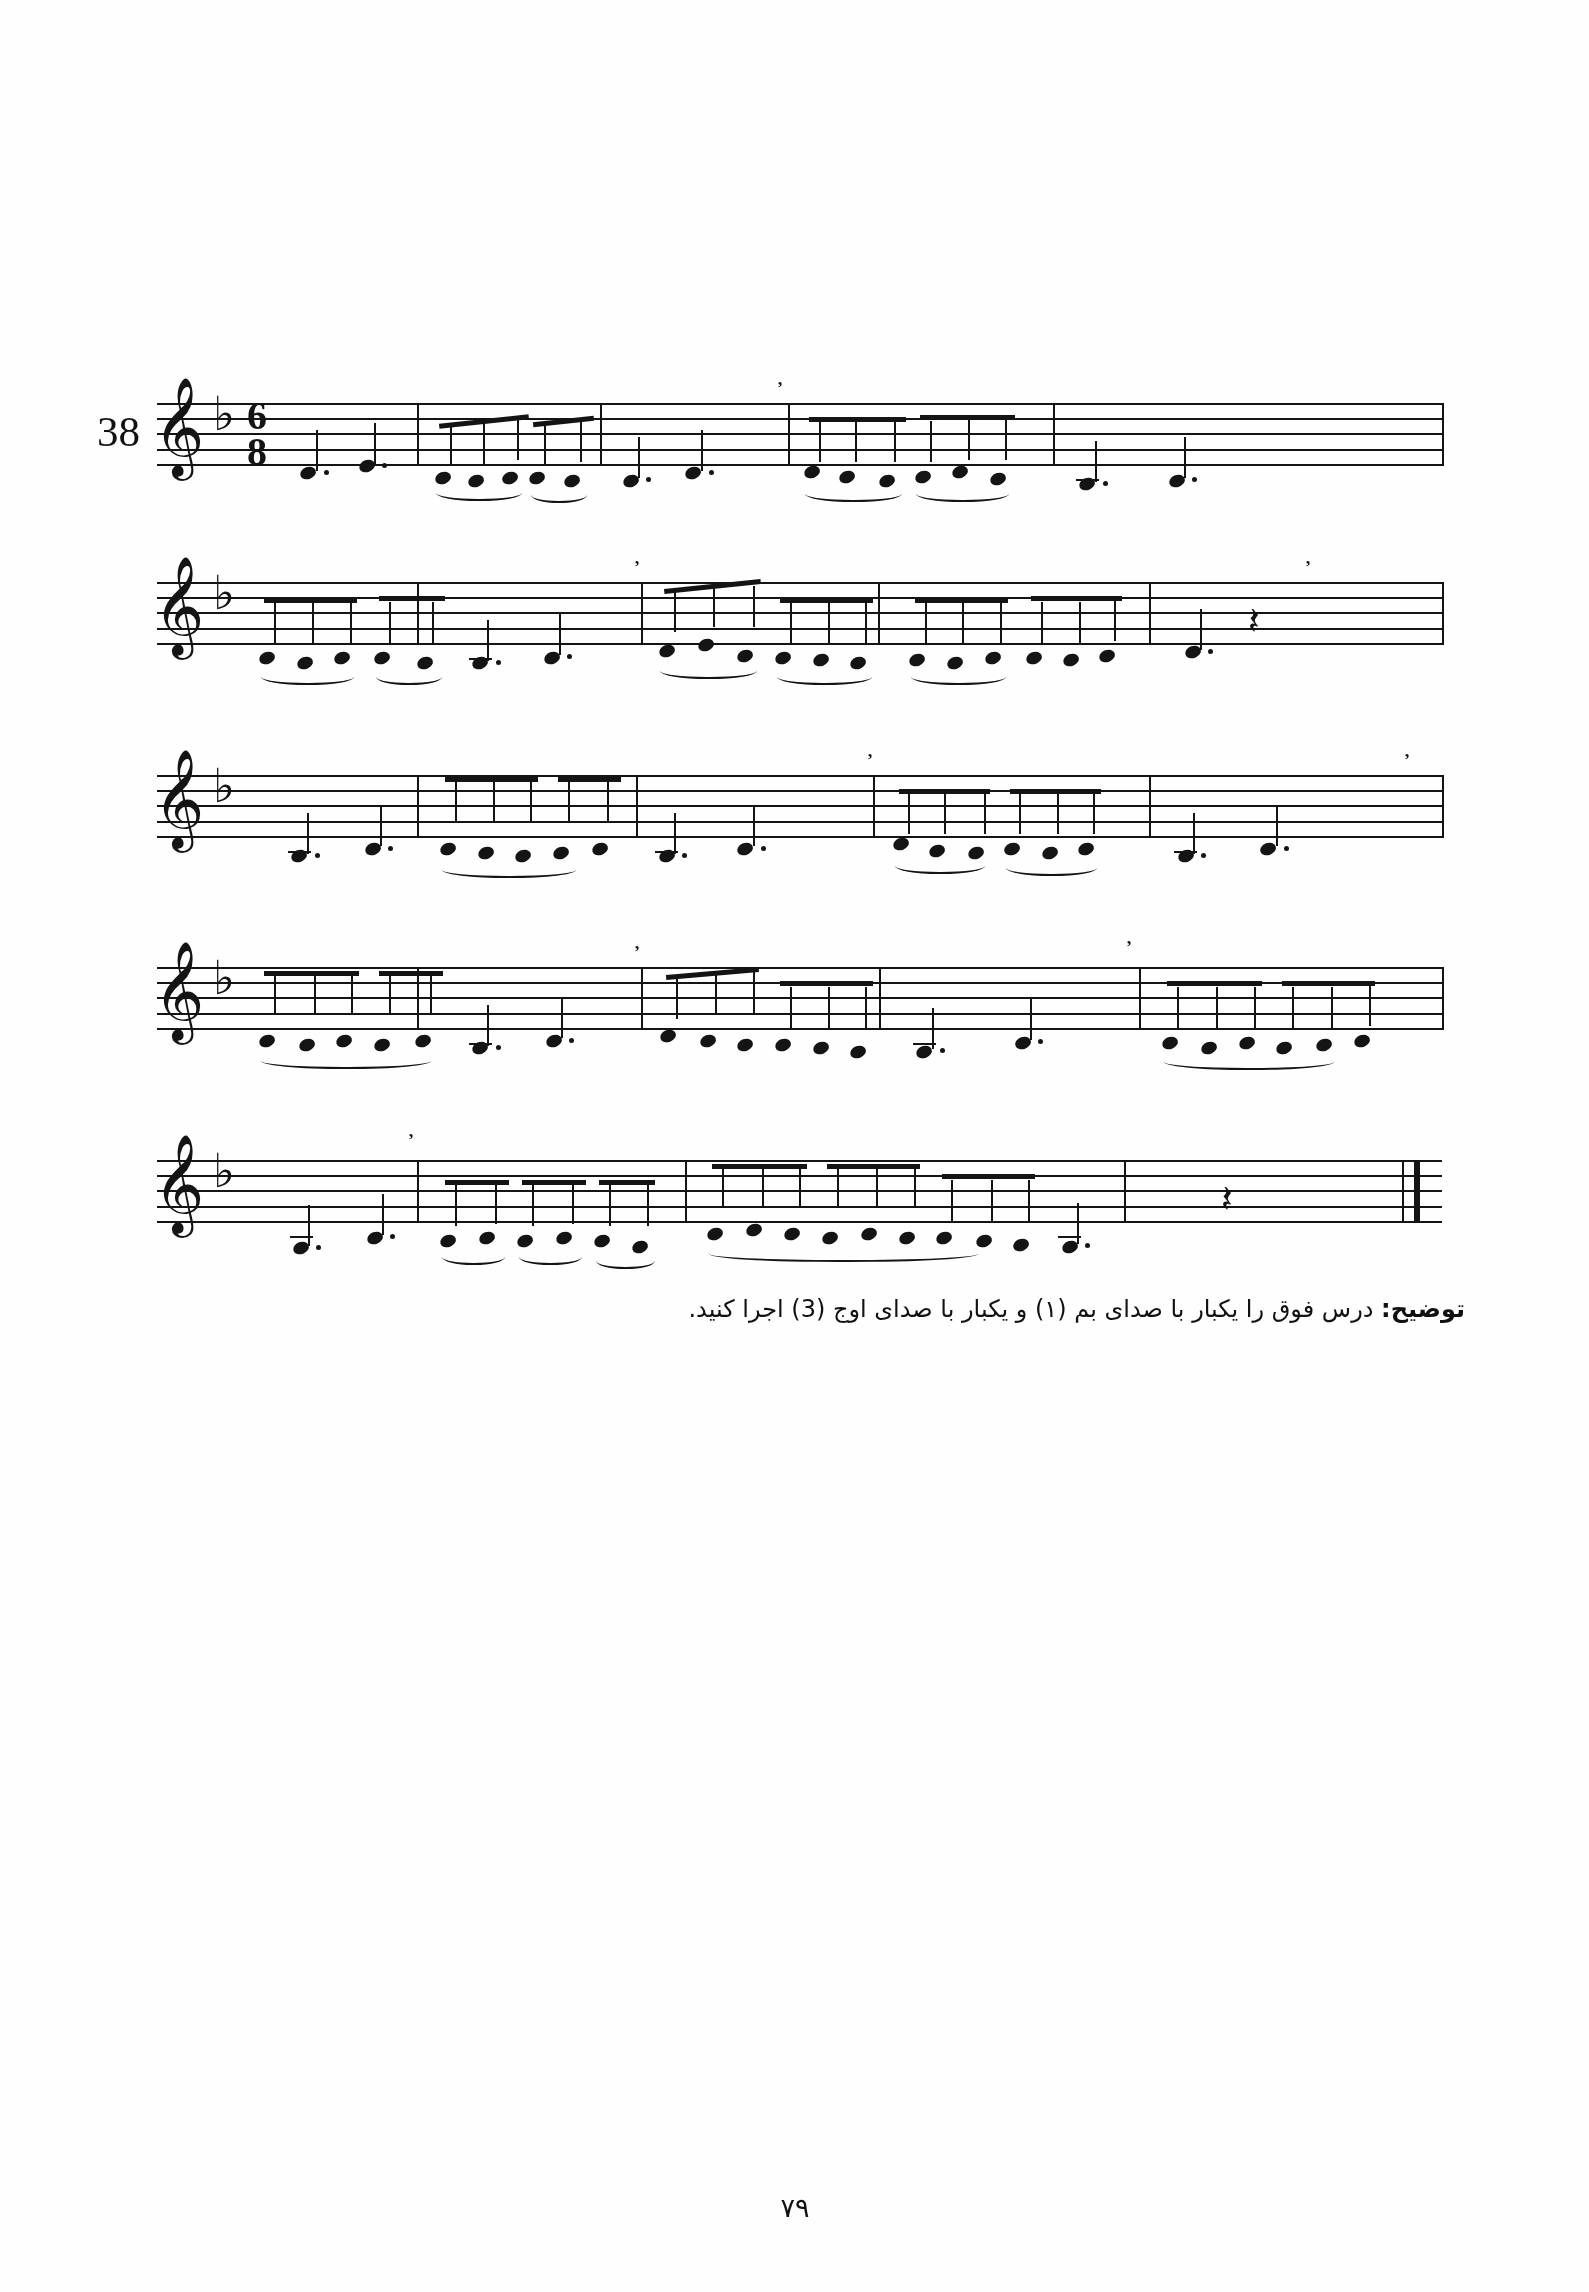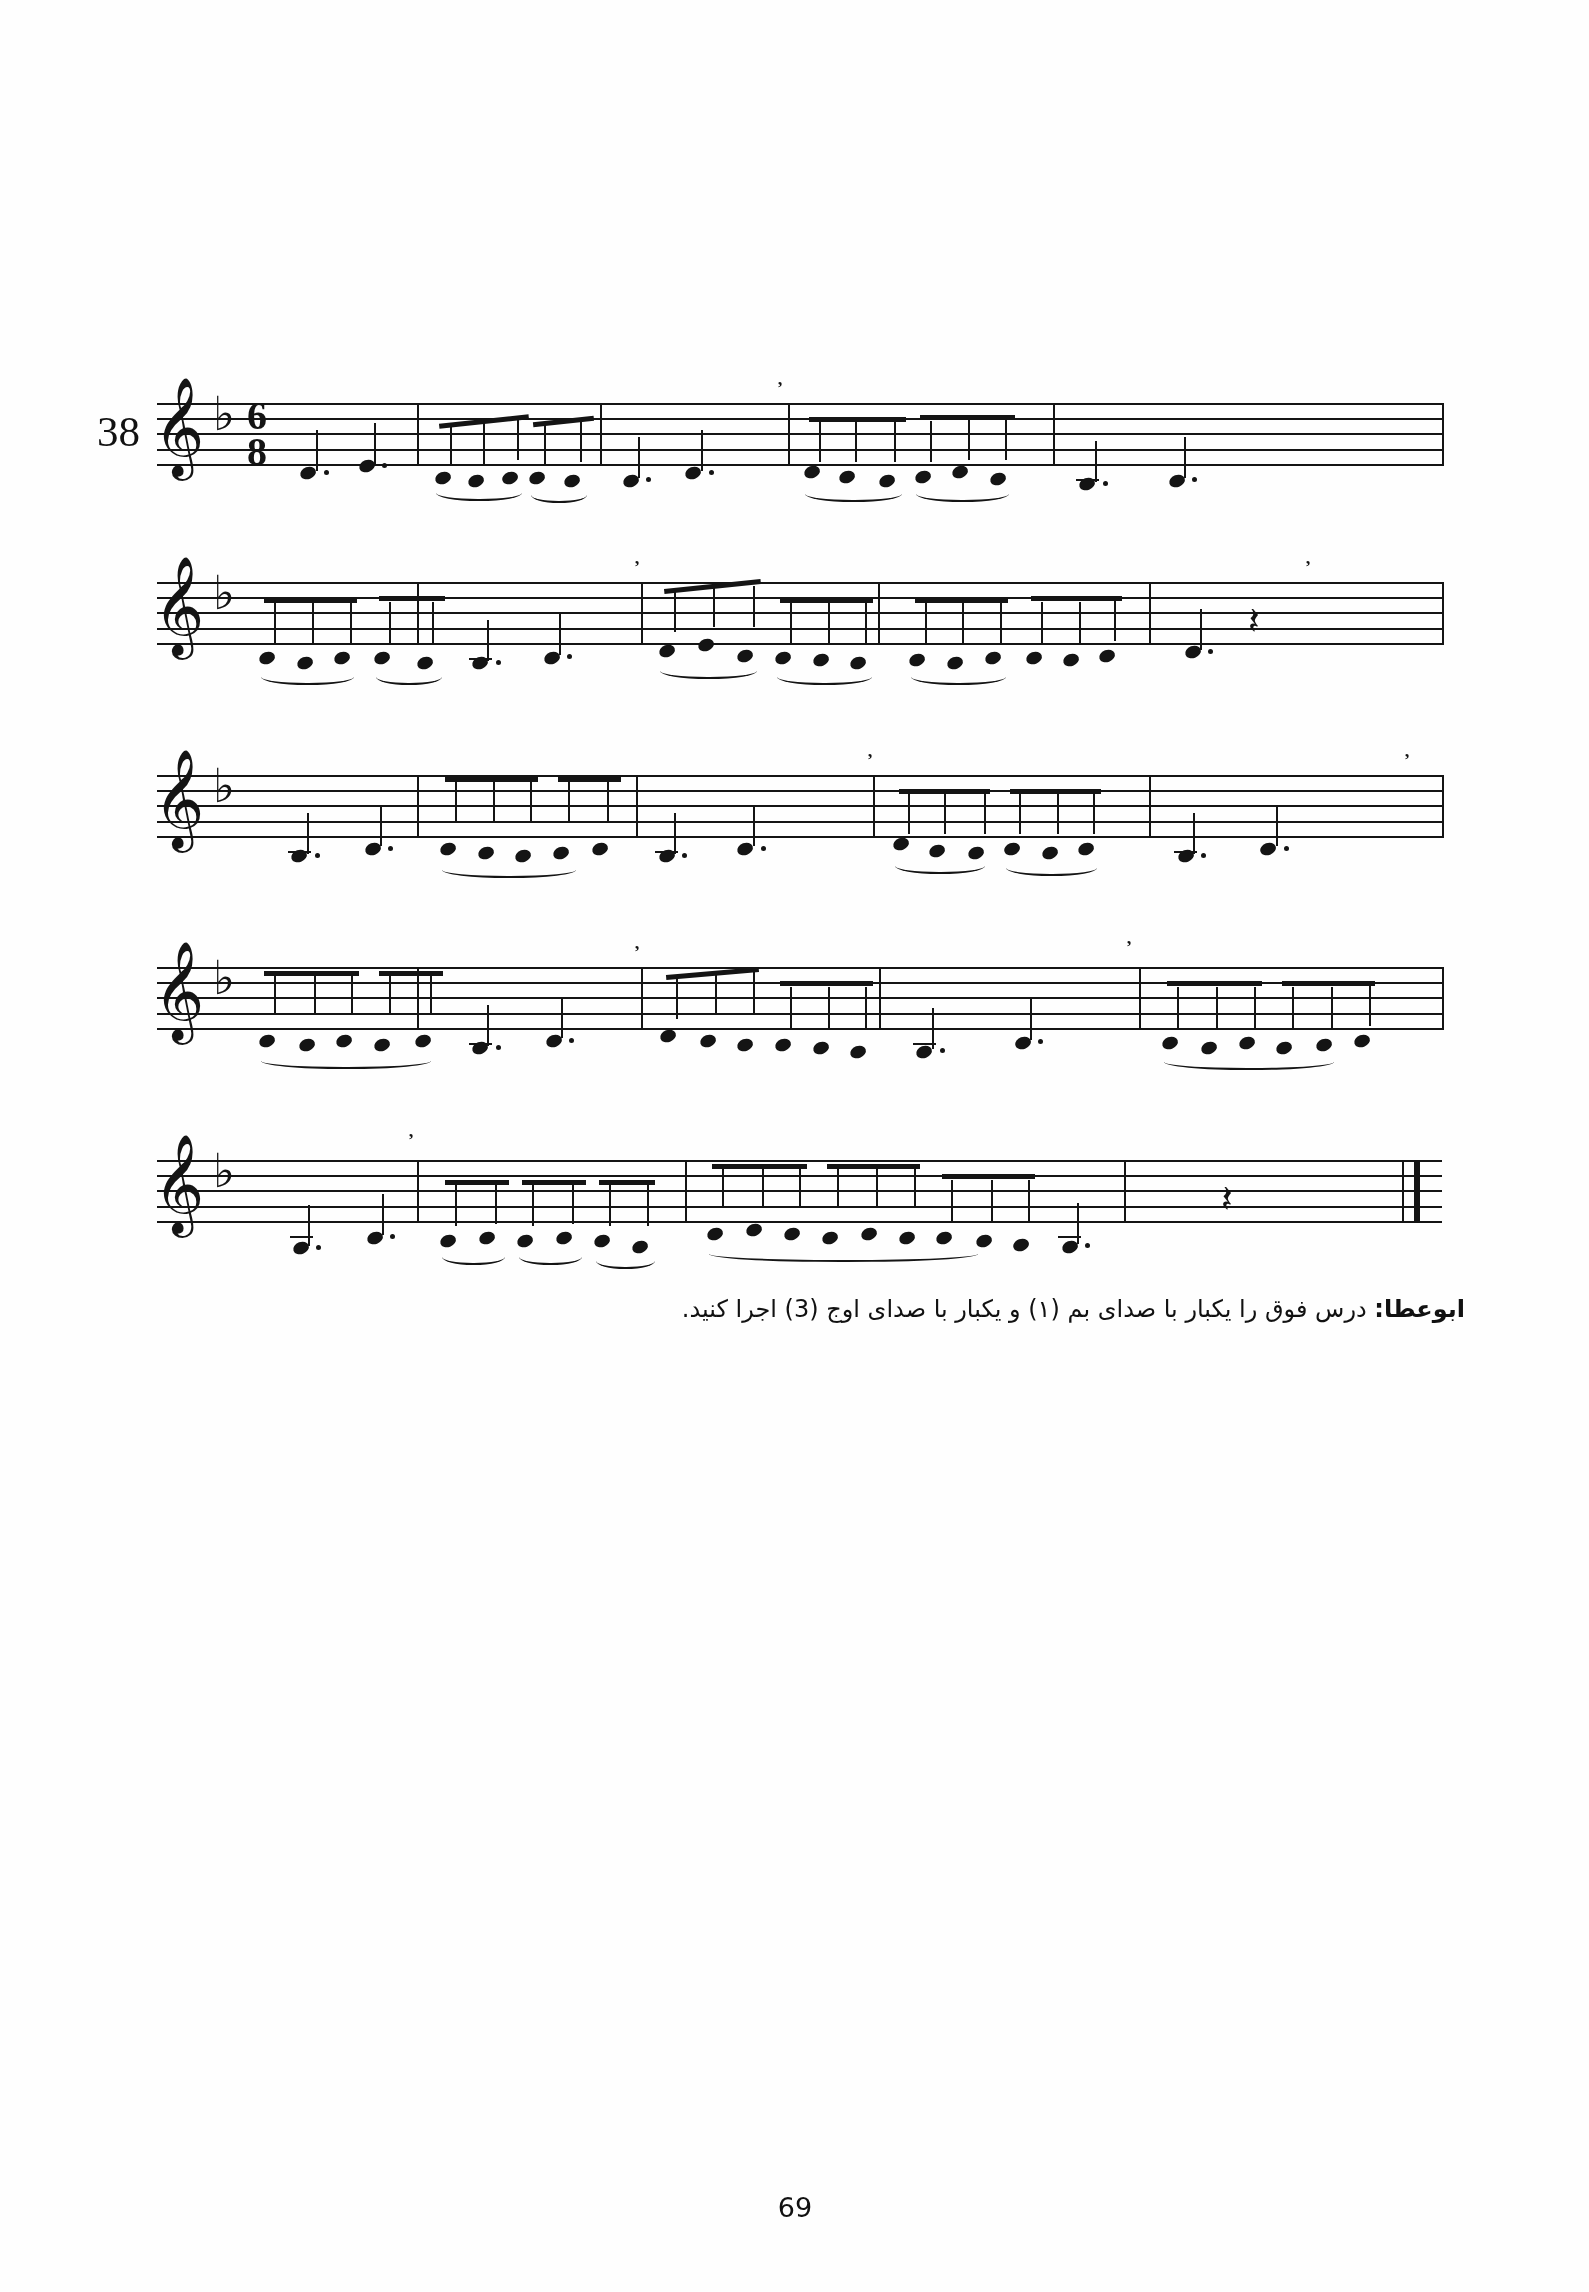--- a/index.html
+++ b/index.html
@@ -613,19 +613,19 @@
     <div class="stem" style="left:871px; top:38px;"></div>
 
     <div class="note" style="left:905px; top:99px;"></div>
     <div class="ledger" style="left:901px; top:94px;"></div>
     <div class="stem" style="left:920px; top:61px;"></div>
     <div class="dot" style="left:928px; top:101px;"></div>
     <div class="rest" style="left:1064px; top:38px;">𝄽</div>
   </div>
 
   <div class="explanation">
-    <b>ابوعطا:</b><span> درس فوق را یکبار با صدای بم (۱) و یکبار با صدای اوج (3) اجرا کنید.</span>
+    <b>توضیح:</b><span> درس فوق را یکبار با صدای بم (۱) و یکبار با صدای اوج (3) اجرا کنید.</span>
   </div>
 
-  <div class="page-number">69</div>
+  <div class="page-number">۷۹</div>
 
 </div>
 
 
 </body></html>

